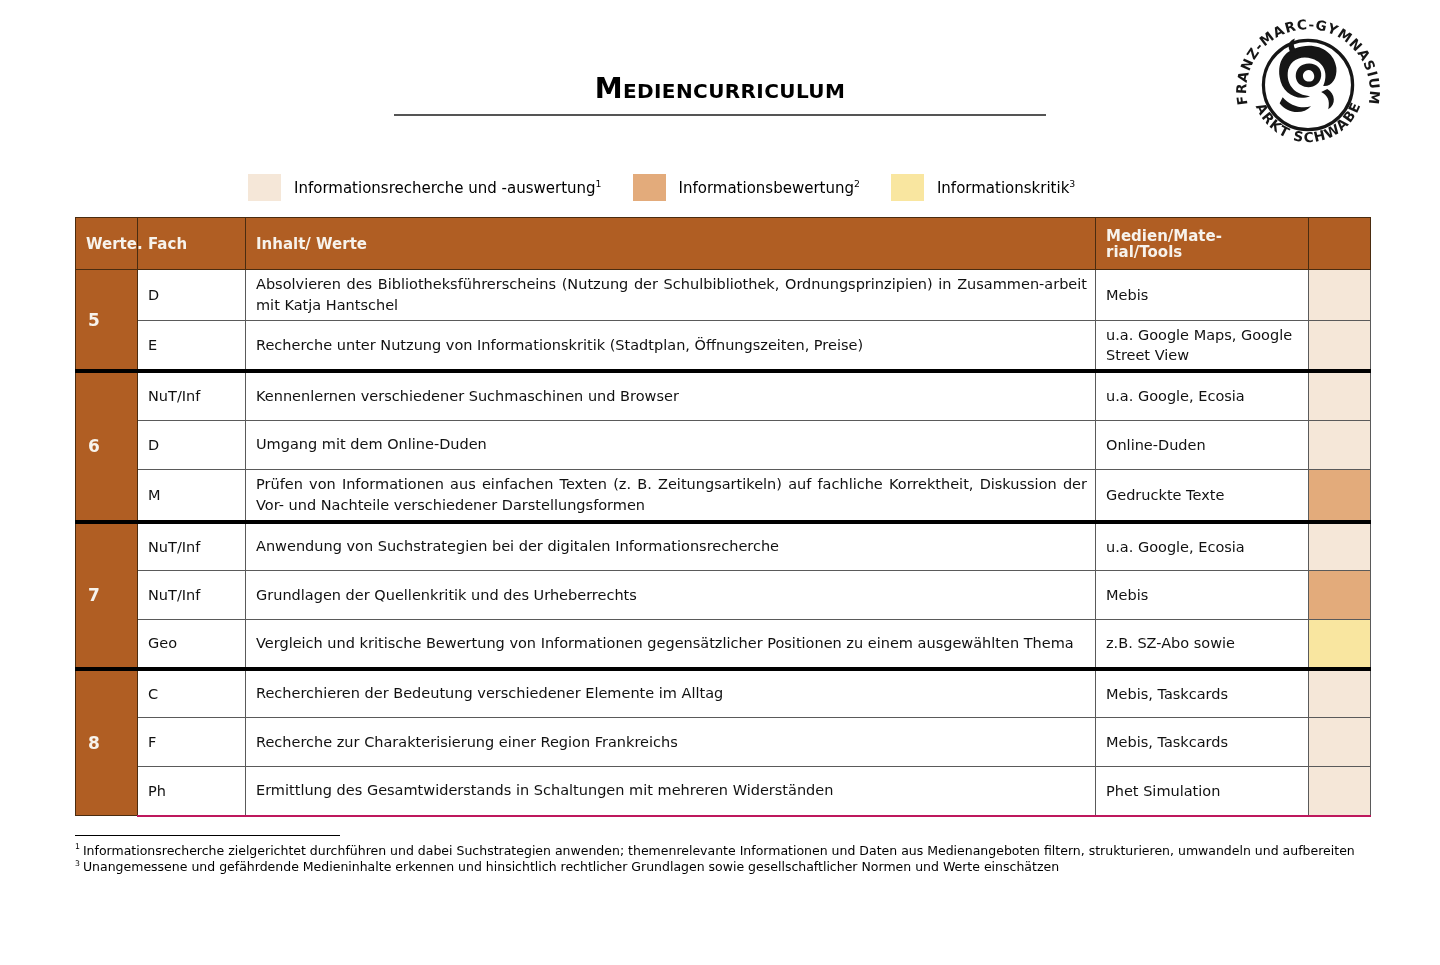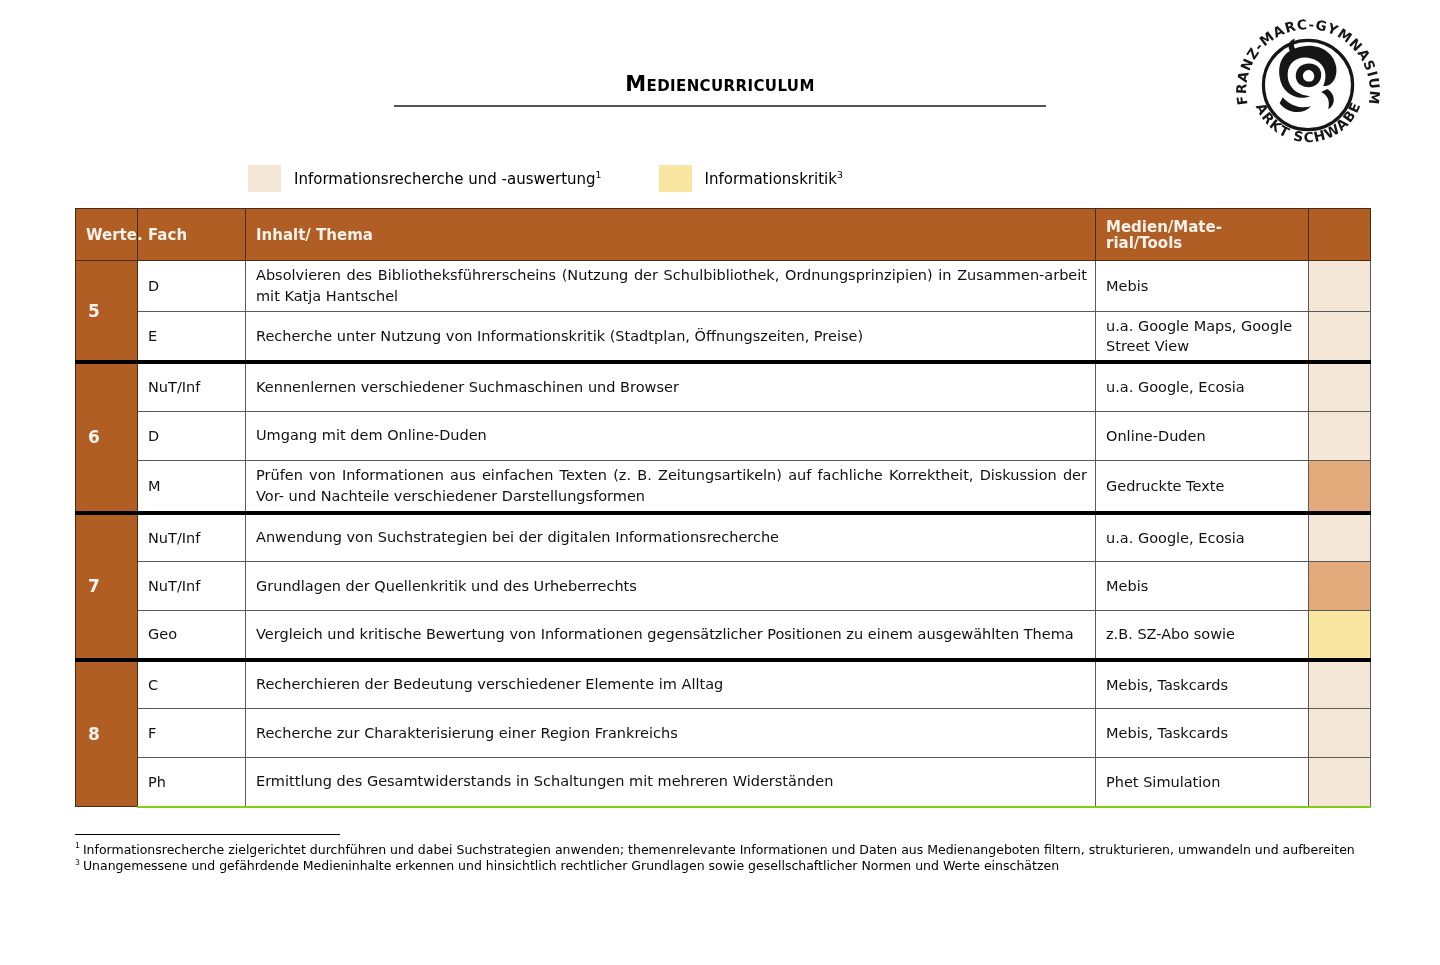--- a/index.html
+++ b/index.html
@@ -12,27 +12,27 @@
   .page { position: relative; width: 1440px; height: 965px; }
 
   
   .logo { position: absolute; top: 8px; right: 56px; width: 152px; height: 152px; }
   .logo svg { width: 100%; height: 100%; }
   .logo text { font-family: "DejaVu Sans", sans-serif; font-weight: bold; fill: #161616; }
 
   
   .title-block { padding-top: 72px; width: 652px; margin: 0 auto; text-align: center; }
   .doc-title, .doc-subtitle {
-    font-size: 21px; font-weight: bold; letter-spacing: 0.4px;
+    font-size: 28px; font-weight: bold; letter-spacing: 0.4px;
     font-variant: small-caps; color: #000;
   }
   .title-rule { border: 0; border-top: 2px solid #555; margin: 9px 0 12px 0; }
 
   
-  .legend { display: flex; align-items: center; margin: 58px 0 16px 248px; gap: 57px; }
+  .legend { display: flex; align-items: center; margin: 58px 0 16px 248px; gap: 31px; }
   .legend-item { display: flex; align-items: center; gap: 13px; }
   .legend-swatch { width: 33px; height: 27px; display: inline-block; }
   .legend-label { font-size: 15px; color: #000; white-space: nowrap; }
   sup { font-size: 0.62em; vertical-align: super; line-height: 0; }
 
   
   table.curr {
     border-collapse: collapse; table-layout: fixed;
     width: 1295px; margin-left: 75px;
   }
@@ -46,24 +46,24 @@
   .curr tbody tr { height: 49px; }
   .curr td { font-size: 14.5px; vertical-align: middle; background: #fff; }
   .curr td.grade {
     background: #b05e23; color: #f7f3ec; font-weight: bold; font-size: 17px;
     vertical-align: middle; padding-left: 12px; border-color: #4a2c10;
   }
   .curr td.thema { text-align: justify; line-height: 21px; padding-right: 8px; }
   .curr td.medien { line-height: 20px; }
   .curr td.chip-cell { padding: 0; }
   .curr tbody.sep > tr:first-child > td { border-top: 4px solid #000; }
-  .curr tbody:last-child > tr:last-child > td { border-bottom: 2px solid #84cc16; }
-
-  
-  .footnotes { margin: 26px 0 0 75px; width: 1290px; }
+  .curr tbody:last-child > tr:last-child > td { border-bottom: 2px solid #be185d; }
+
+  
+  .footnotes { margin: 18px 0 0 75px; width: 1290px; }
   .foot-rule { width: 265px; border-top: 1.5px solid #000; margin-bottom: 7px; }
   .footnote { font-size: 12.5px; line-height: 16.5px; color: #000; }
   .footnote sup { margin-right: 3px; }
 </style>
 </head>
 <body>
 
 <div class="page">
 
   <div class="logo">
@@ -94,38 +94,42 @@
     <div class="doc-title">Mediencurriculum</div>
     <div class="title-rule"></div>
   </div>
 
   <div class="legend">
     <div class="legend-item">
       <span class="legend-swatch" style="background-color: rgb(245, 231, 216);"></span>
       <span class="legend-label"><span>Informationsrecherche und -auswertung</span><sup>1</sup></span>
     </div>
     <div class="legend-item">
+      <span class="legend-swatch" style="background-color: rgb(227, 171, 123);"></span>
+      <span class="legend-label"><span>Informationsbewertung</span><sup>2</sup></span>
+    </div>
+    <div class="legend-item">
       <span class="legend-swatch" style="background-color: rgb(249, 230, 160);"></span>
       <span class="legend-label"><span>Informationskritik</span><sup>3</sup></span>
     </div>
   </div>
 
   <table class="curr">
     <colgroup>
       <col style="width:62px">
         <col style="width:108px">
         <col style="width:850px">
       <col style="width:213px">
         <col style="width:62px">
     </colgroup>
     <thead>
       <tr>
         <th>Werte.</th>
         <th>Fach</th>
-        <th>Inhalt/ Thema</th>
+        <th>Inhalt/ Werte</th>
         <th class="th-medien">Medien/Mate-
 rial/Tools</th>
         <th></th>
       </tr>
     </thead>
 
     <tbody class="group">
       <tr>
         <td class="grade" rowspan="2">5</td>
         <td class="fach">D</td>

